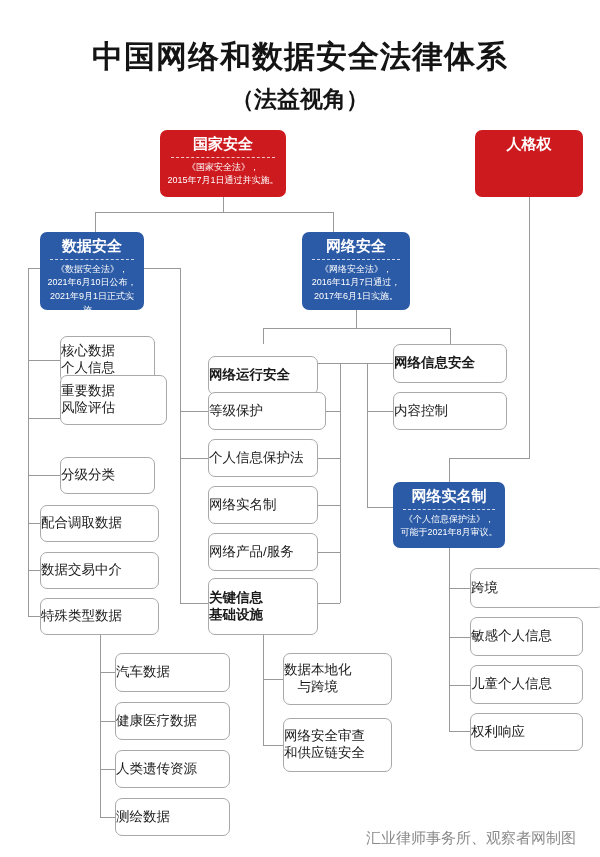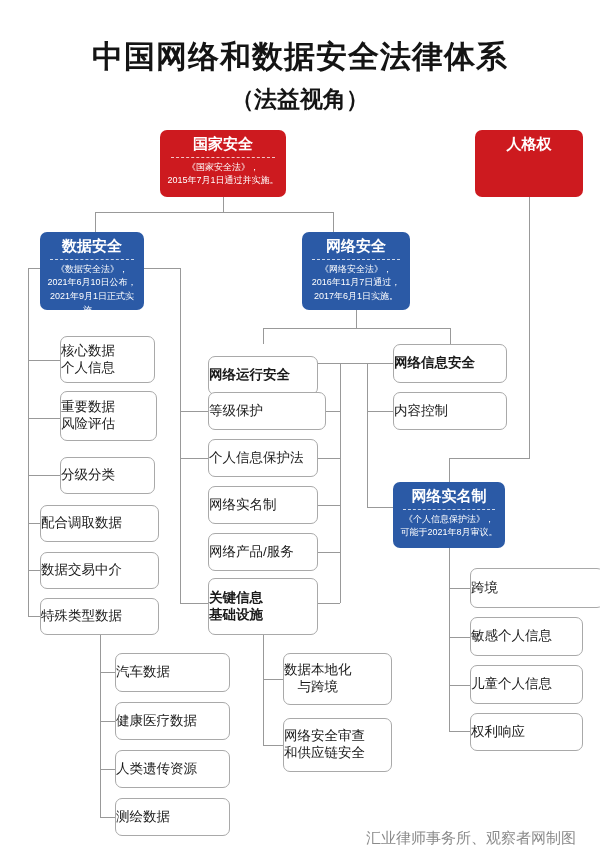--- a/index.html
+++ b/index.html
@@ -94,21 +94,21 @@
   <div class="ttl">网络实名制</div>
   <div class="sep"></div>
   <div class="sub">《个人信息保护法》，
 可能于2021年8月审议。</div>
 </div>
 
 <div class="node white" style="left:60px;top:336px;width:95px;height:47px">
     <span class="lbl">核心数据
 个人信息</span>
   </div>
-<div class="node white" style="left:60px;top:391px;width:97px;height:50px">
+<div class="node white" style="left:60px;top:375px;width:107px;height:50px">
     <span class="lbl">重要数据
 风险评估</span>
   </div>
 <div class="node white" style="left:60px;top:457px;width:95px;height:37px">
     <span class="lbl">分级分类</span>
   </div>
 <div class="node white" style="left:40px;top:505px;width:119px;height:37px">
     <span class="lbl">配合调取数据</span>
   </div>
 <div class="node white" style="left:40px;top:552px;width:119px;height:37px">

